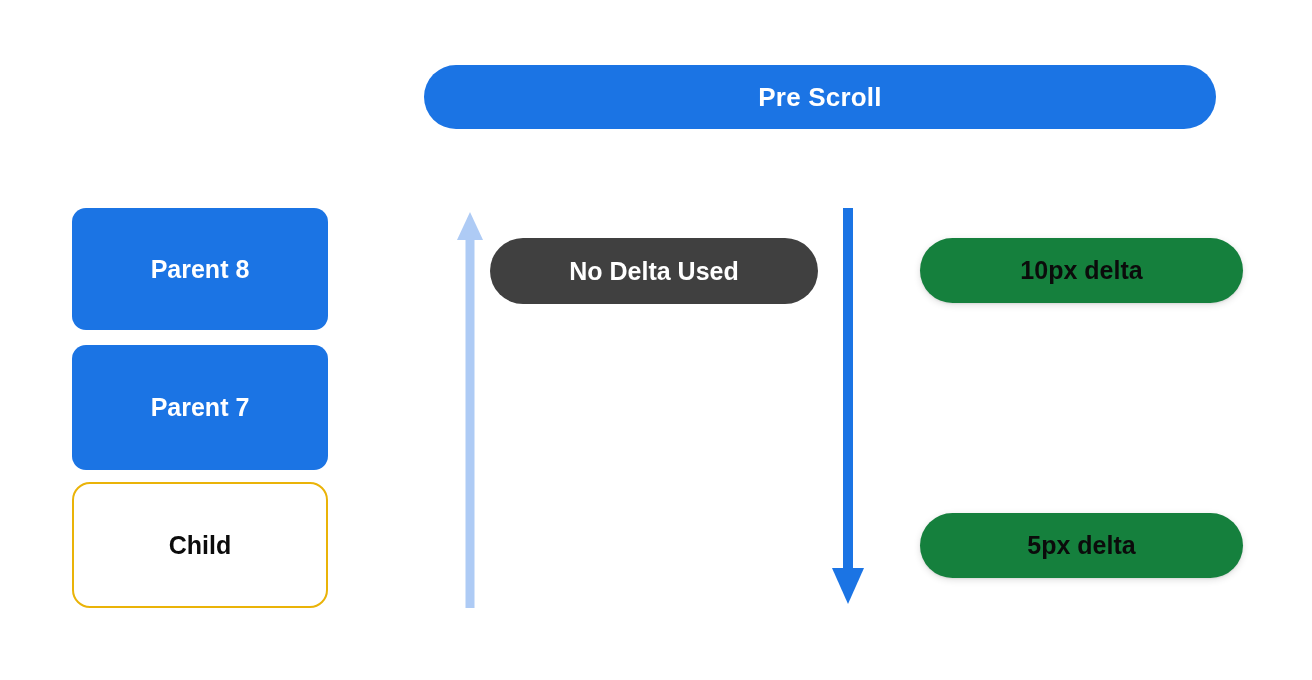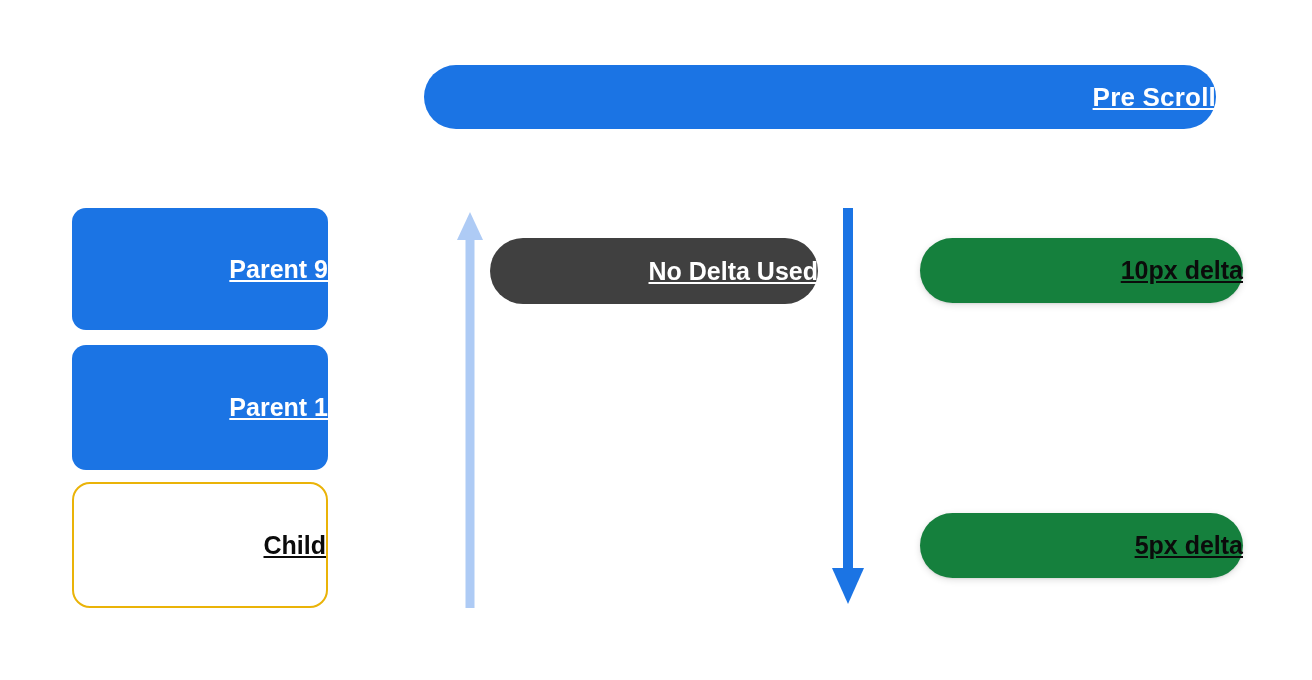--- a/index.html
+++ b/index.html
@@ -19,23 +19,22 @@
     height: 680px;
     background: #ffffff;
   }
 
   
   .node {
     position: absolute;
     box-sizing: border-box;
     display: flex;
     align-items: center;
-    justify-content: flex-end;
+    justify-content: center;
     text-align: center;
-    text-decoration: underline;
   }
 
   
   .banner {
     left: 424px;
     top: 65px;
     width: 792px;
     height: 64px;
     background: #1b74e4;
     border-radius: 32px;
@@ -107,25 +106,25 @@
 </head>
 <body>
 
 <div id="stage">
 
   <div class="node banner">
     <span>Pre Scroll</span>
   </div>
 
   <div class="node stack-box filled" id="box-parent2">
-    <span>Parent 9</span>
+    <span>Parent 8</span>
   </div>
 
   <div class="node stack-box filled" id="box-parent1">
-    <span>Parent 1</span>
+    <span>Parent 7</span>
   </div>
 
   <div class="node stack-box outlined" id="box-child">
     <span>Child</span>
   </div>
 
   <svg class="arrow" id="arrow-up" viewBox="0 0 40 400" preserveAspectRatio="none">
     <rect x="15.5" y="28" width="9" height="372" fill="#aecbf5"></rect>
     <polygon points="20,4 33,32 7,32" fill="#aecbf5"></polygon>
   </svg>

